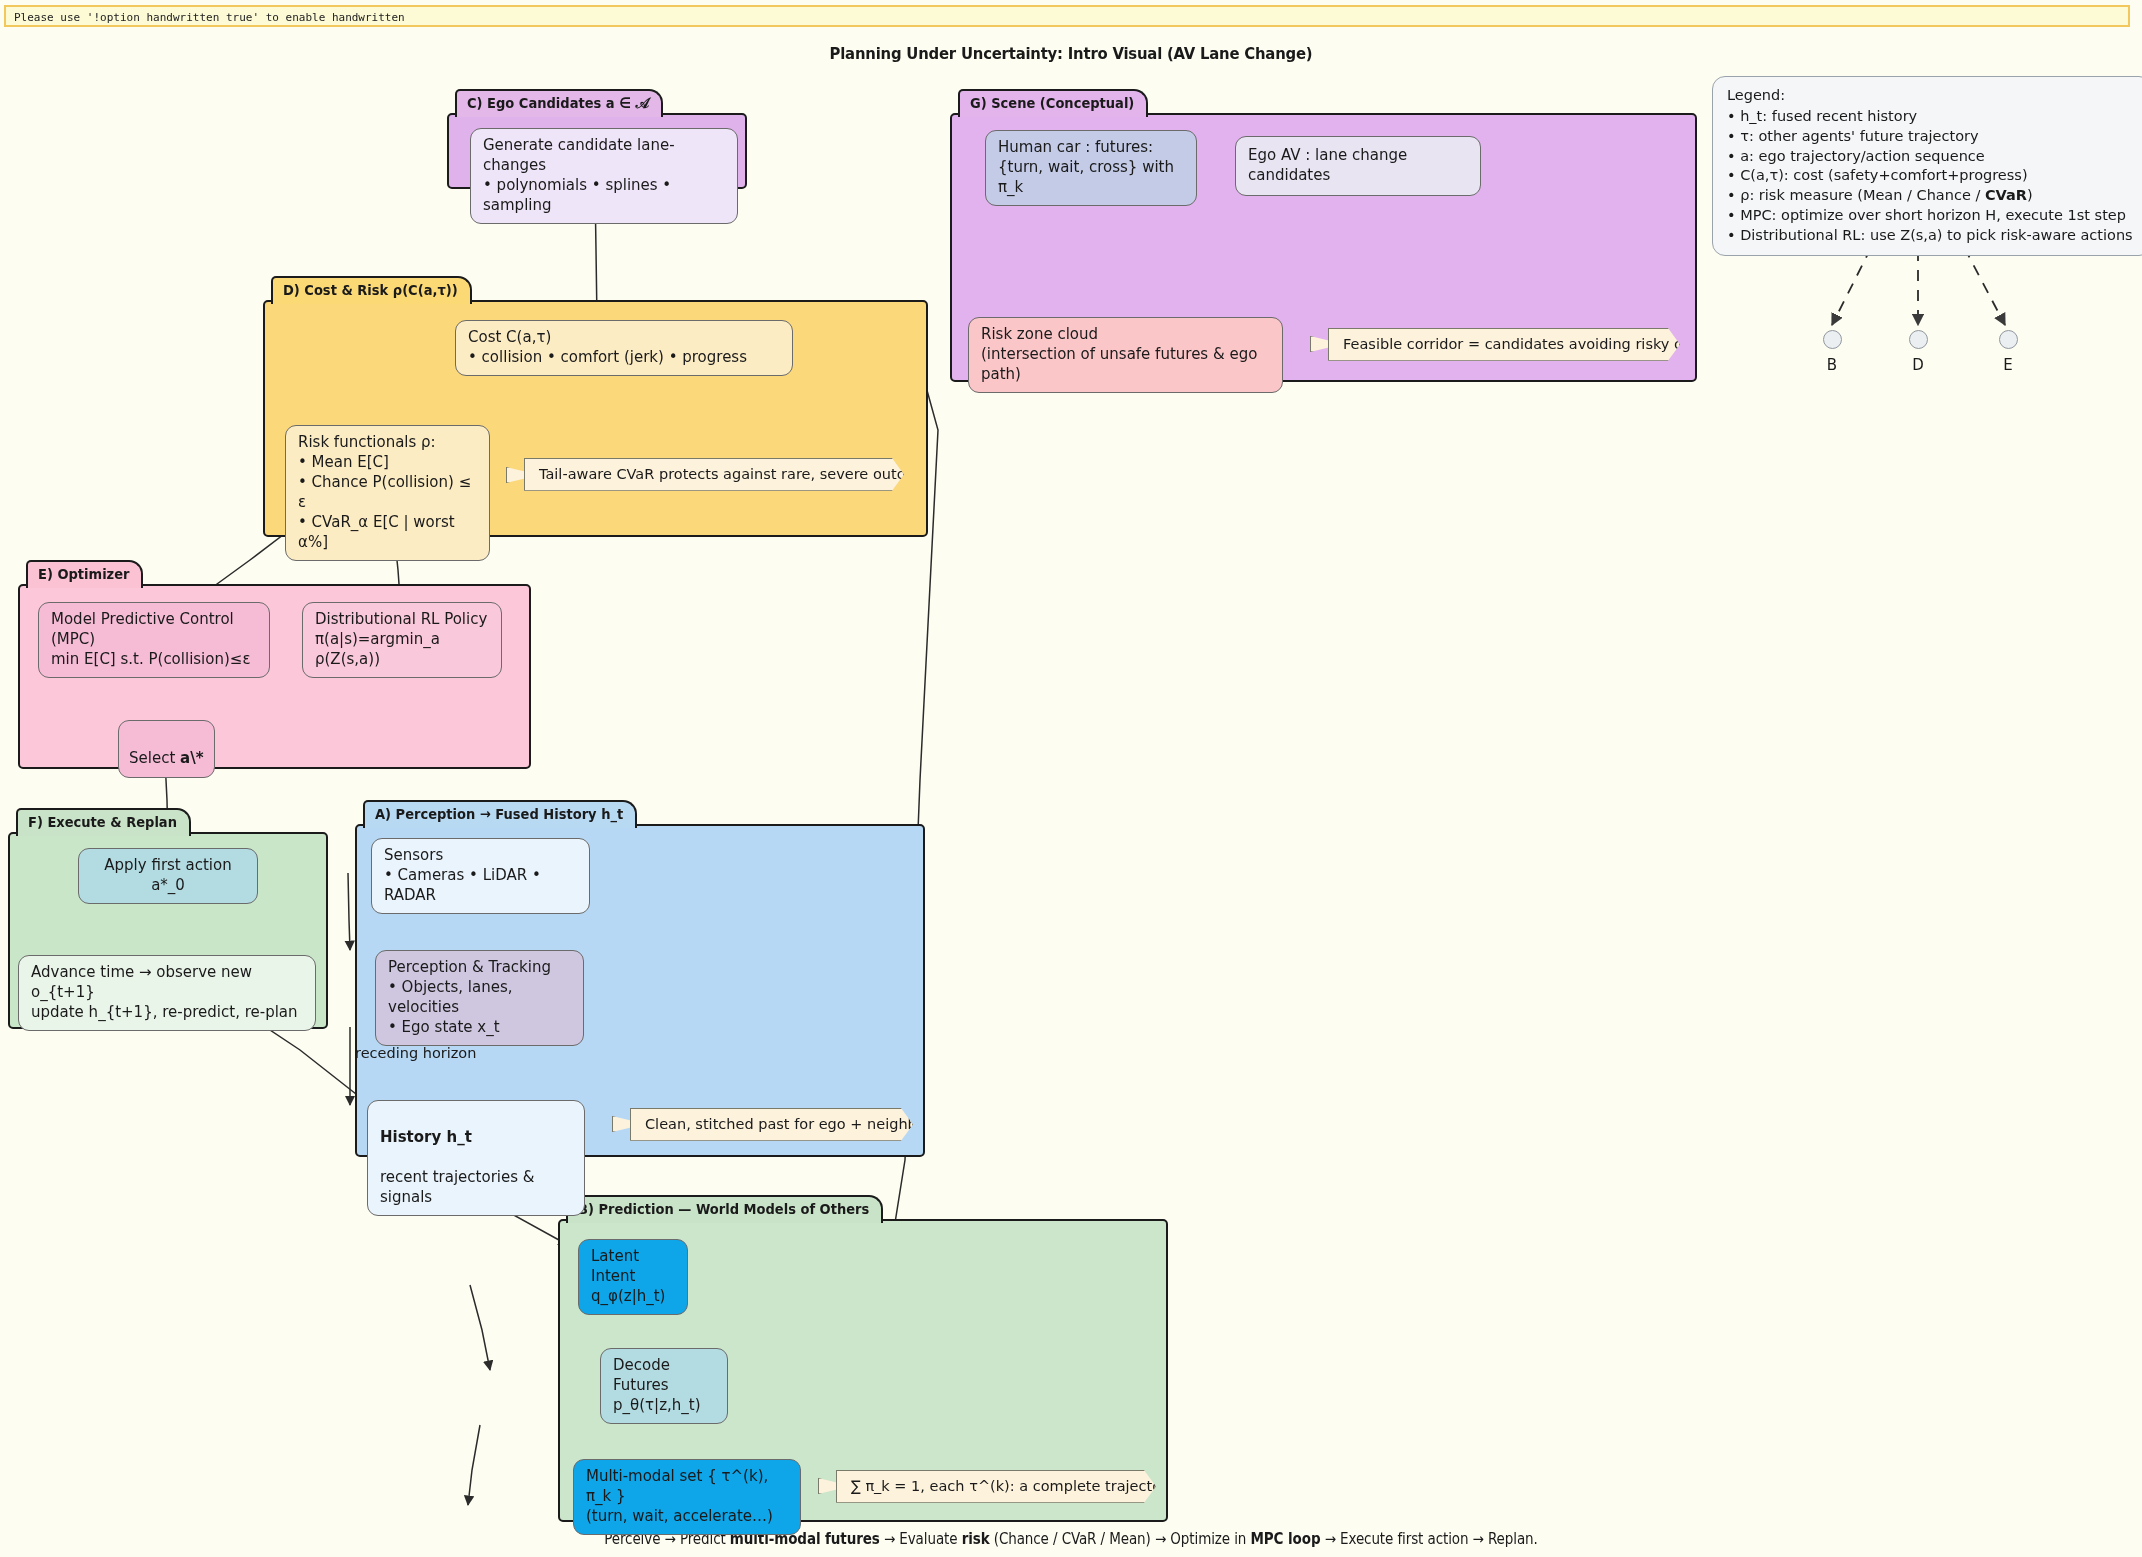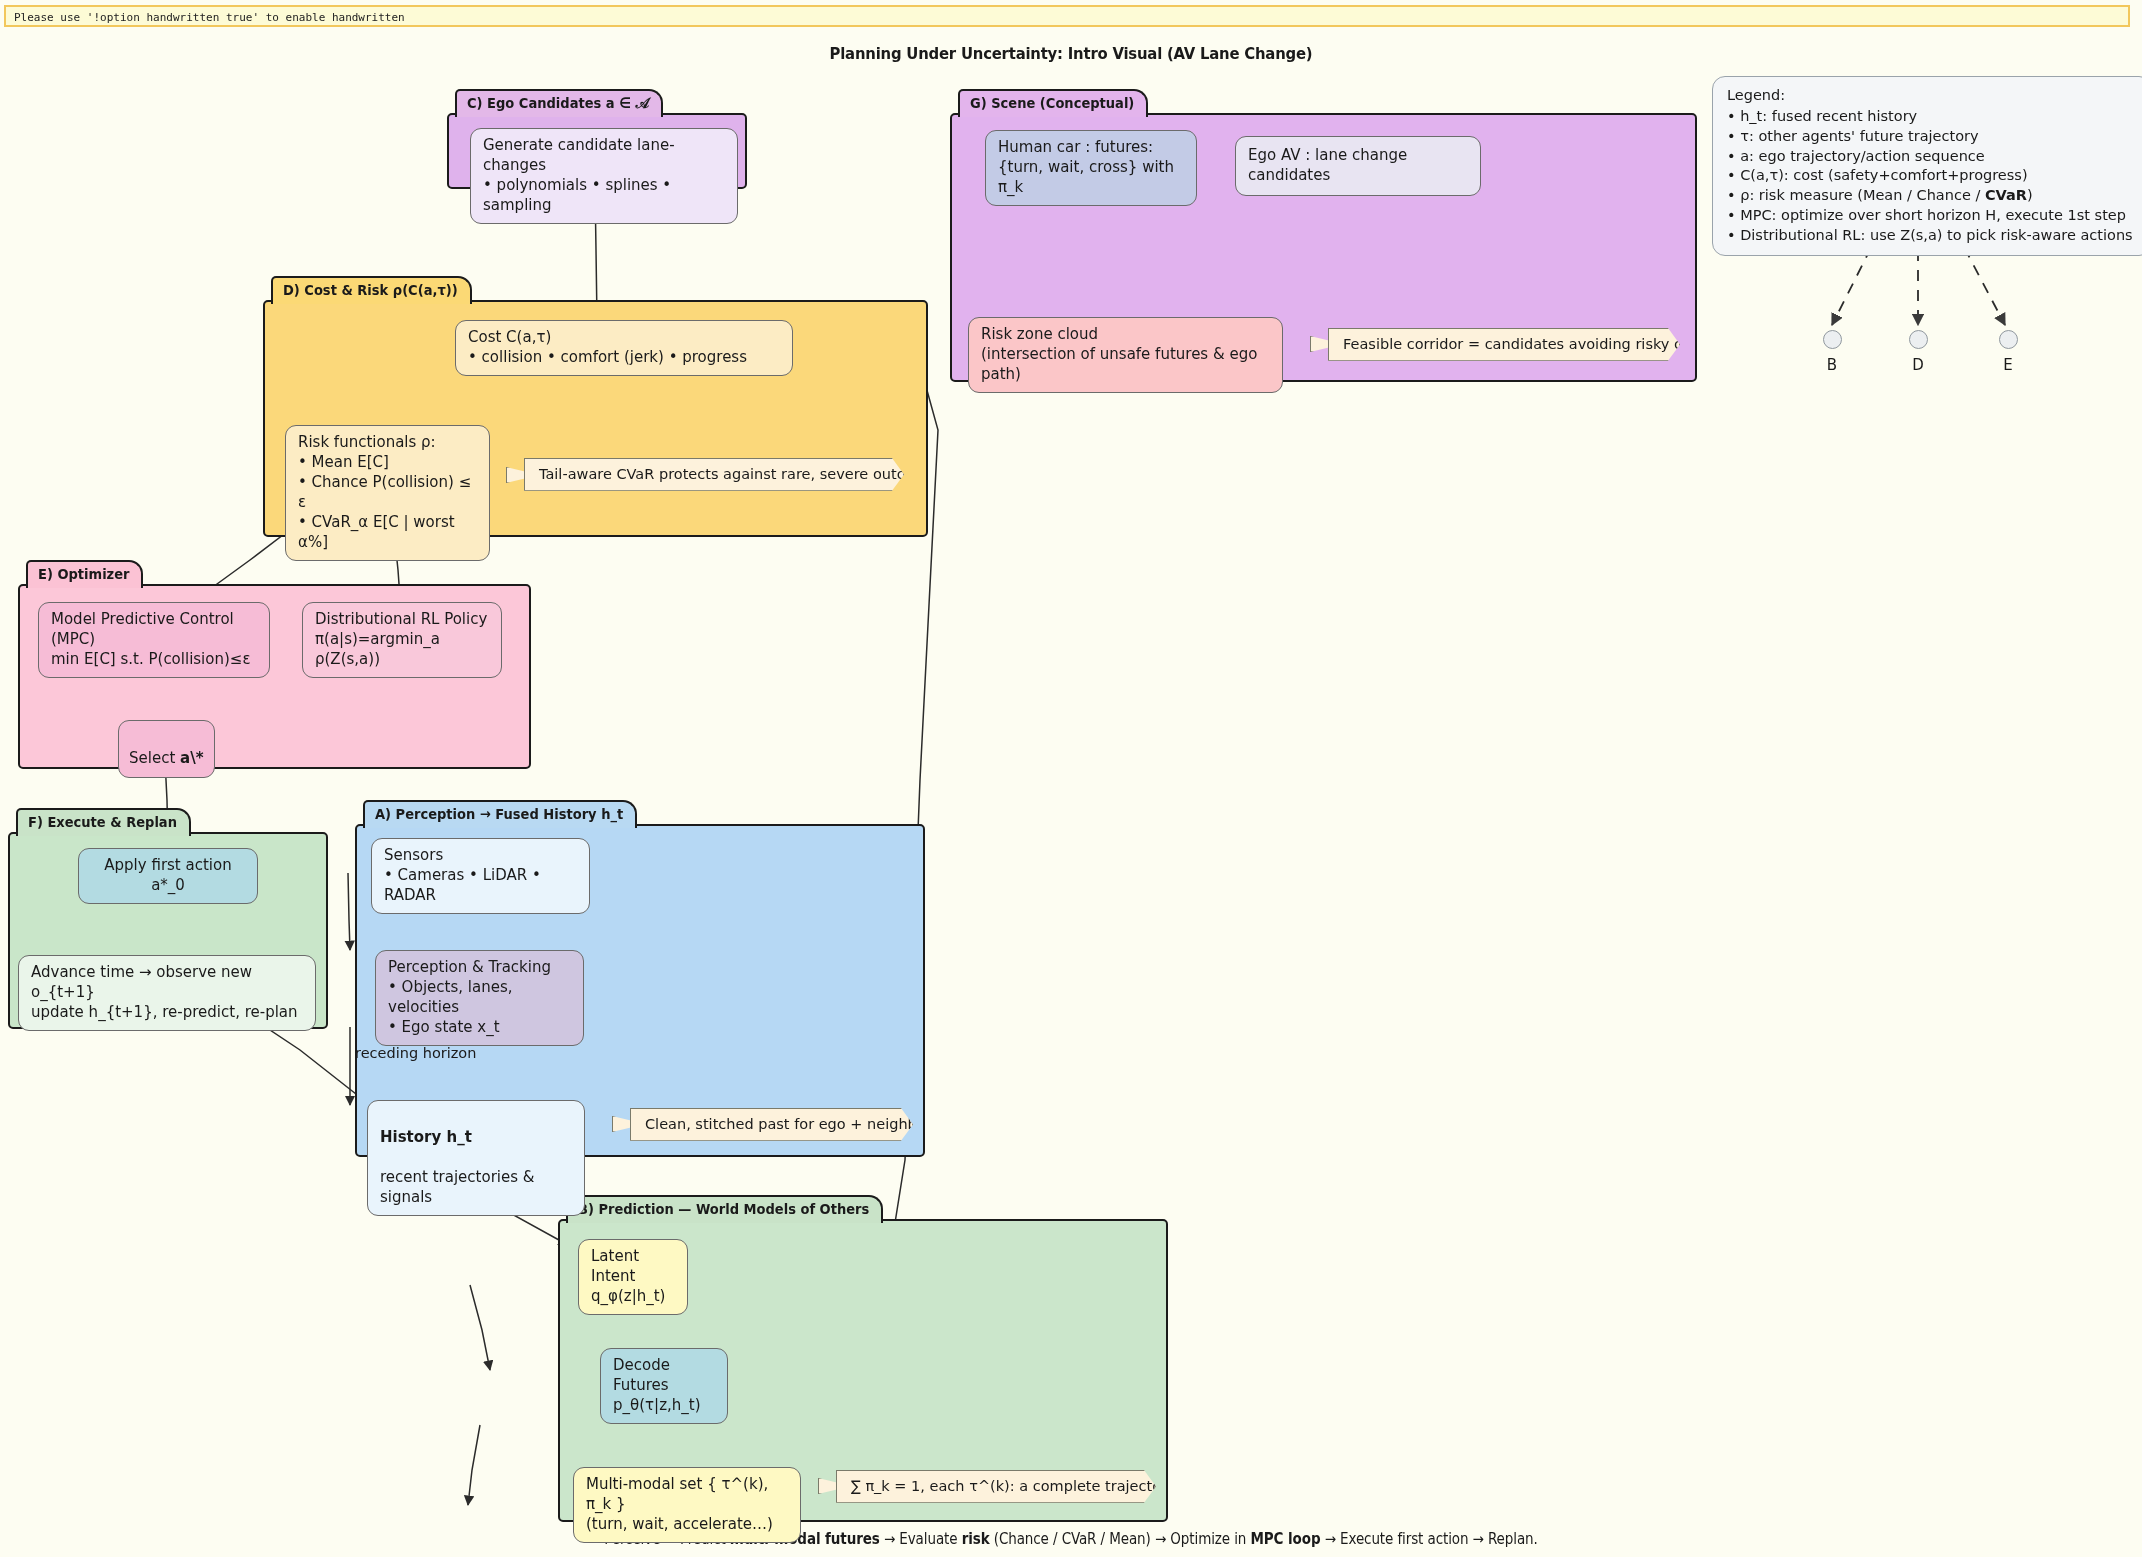--- a/index.html
+++ b/index.html
@@ -77,21 +77,21 @@
     z-index:4;white-space:pre-line;
   }
   .n-lav{background:#efe5f8;}
   .n-cream{background:#fcecc4;}
   .n-pinkdeep{background:#f6bcd6;}
   .n-pinklite{background:#f9c8da;}
   .n-teal{background:#b3dbe2;}
   .n-greenlite{background:#eaf5ea;}
   .n-lilac{background:#cfc6e0;}
   .n-white{background:#e9f4fc;}
-  .n-mintpale{background:#fef9c3;}
+  .n-mintpale{background:#0ea5e9;}
   .n-steel{background:#c3cbe6;}
   .n-lavlite{background:#e8e4f2;}
   .n-rose{background:#fbc6c8;}
 
   .node b{font-weight:bold;}
 
   
   .note{
     position:absolute;box-sizing:border-box;
     background:#fdf2dc;border:1.2px solid #7a7a6a;
@@ -251,21 +251,21 @@
   <div class="note" style="left:630px;top:1108px;width:283px;">Clean, stitched past for ego + neighbors</div>
 
   <div class="pkg g-green" style="left:558px;top:1195px;width:610px;height:327px;">
     <div class="pkg-tab">B) Prediction — World Models of Others</div>
     <div class="pkg-body"></div>
   </div>
   <div class="node n-mintpale" style="left:578px;top:1239px;width:110px;">Latent Intent
 q_φ(z|h_t)</div>
   <div class="node n-teal" style="left:600px;top:1348px;width:128px;">Decode Futures
 p_θ(τ|z,h_t)</div>
-  <div class="node n-mintpale" style="left:573px;top:1459px;width:228px;margin-top:8px;">Multi-modal set { τ^(k), π_k }
+  <div class="node n-mintpale" style="left:573px;top:1459px;width:228px;">Multi-modal set { τ^(k), π_k }
 (turn, wait, accelerate…)</div>
   <div class="note-tip" style="left:818px;top:1478px;"></div>
   <div class="note" style="left:836px;top:1470px;width:320px;">∑ π_k = 1, each τ^(k): a complete trajectory</div>
 
   <div class="pkg g-violet" style="left:950px;top:89px;width:747px;height:293px;">
     <div class="pkg-tab">G) Scene (Conceptual)</div>
     <div class="pkg-body"></div>
   </div>
   <div class="node n-steel" style="left:985px;top:130px;width:212px;">Human car : futures:
 {turn, wait, cross}  with π_k</div>

